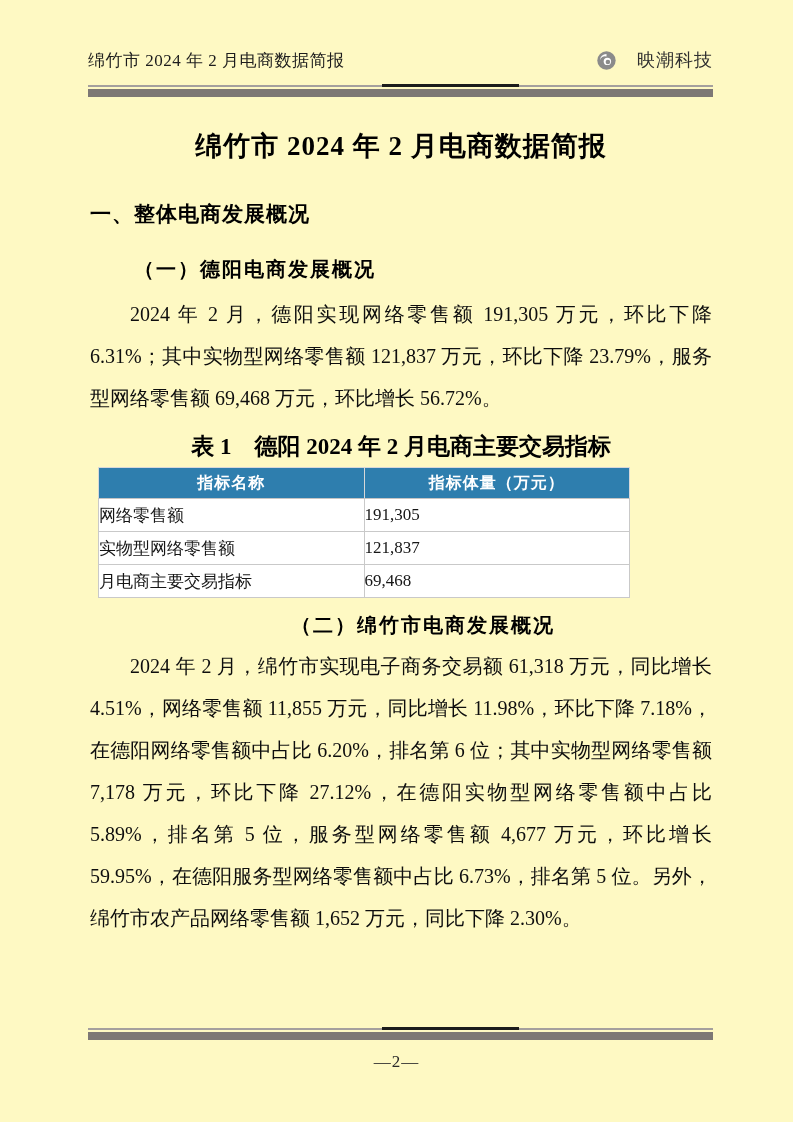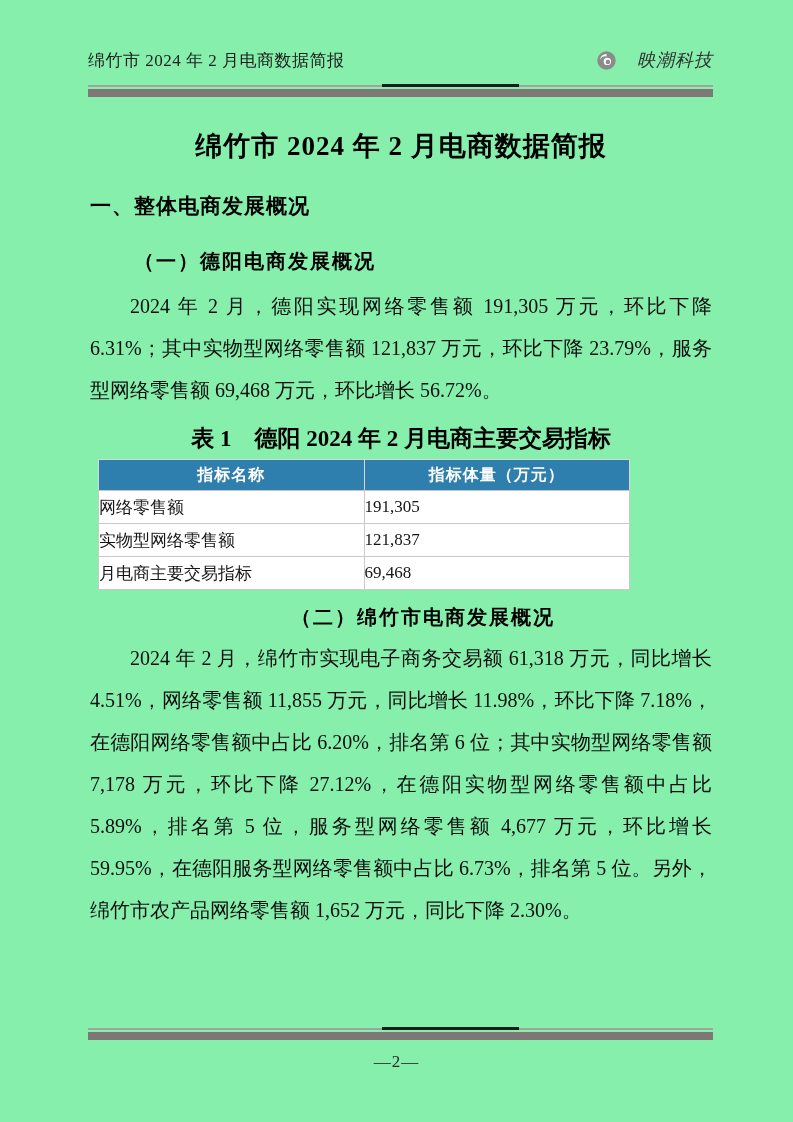--- a/index.html
+++ b/index.html
@@ -11,47 +11,47 @@
   }
   *{box-sizing:border-box;margin:0;padding:0;}
   html,body{width:793px;height:1122px;}
   body{
     background:#ffffff;
     font-family:"Liberation Serif","DejaVu Serif",serif;
     color:var(--ink);
     overflow:hidden;
     position:relative;
   }
-  .page{position:absolute;inset:0;background:#86efac;}
+  .page{position:absolute;inset:0;background:#fef9c3;}
 
   
   .header{
     position:absolute;left:88px;top:48px;width:625px;
     display:flex;justify-content:space-between;align-items:center;
   }
   .header-title{font-size:17px;letter-spacing:0.5px;color:#1d1d1d;}
-  .brand{display:flex;align-items:center;gap:20px;font-style:italic;}
+  .brand{display:flex;align-items:center;gap:20px;}
   .brand-name{font-size:18px;color:#2f2f2f;letter-spacing:1px;}
   .logo{width:21px;height:21px;display:block;}
 
   .rule{position:absolute;left:88px;width:625px;}
   .rule .thin{position:relative;height:2px;background:var(--rule-line);}
   .rule .thin .dark-seg{position:absolute;left:47%;top:-1px;width:22%;height:3px;background:var(--rule-line-dark);}
   .rule .bar{height:8px;background:var(--rule-bar);margin-top:2px;}
   .header-rule{top:85px;}
   .footer-rule{top:1028px;}
 
   
   .content{position:absolute;left:90px;top:0;width:622px;}
   .doc-title{
     margin-top:128px;text-align:center;
     font-size:27px;font-weight:bold;letter-spacing:1px;color:#000;
   }
   .h1{
-    margin-top:28px;font-size:21px;font-weight:bold;color:#000;
+    margin-top:36px;font-size:21px;font-weight:bold;color:#000;
     font-family:Liberation Mono, monospace;
     letter-spacing:1px;
   }
   .h2{
     margin-top:28px;font-size:20px;font-weight:bold;color:#000;
     text-indent:44px;letter-spacing:2px;
   }
   .h2.second{margin-top:14px;text-align:center;}
   .para{
     margin-top:10px;font-size:20px;line-height:42px;

